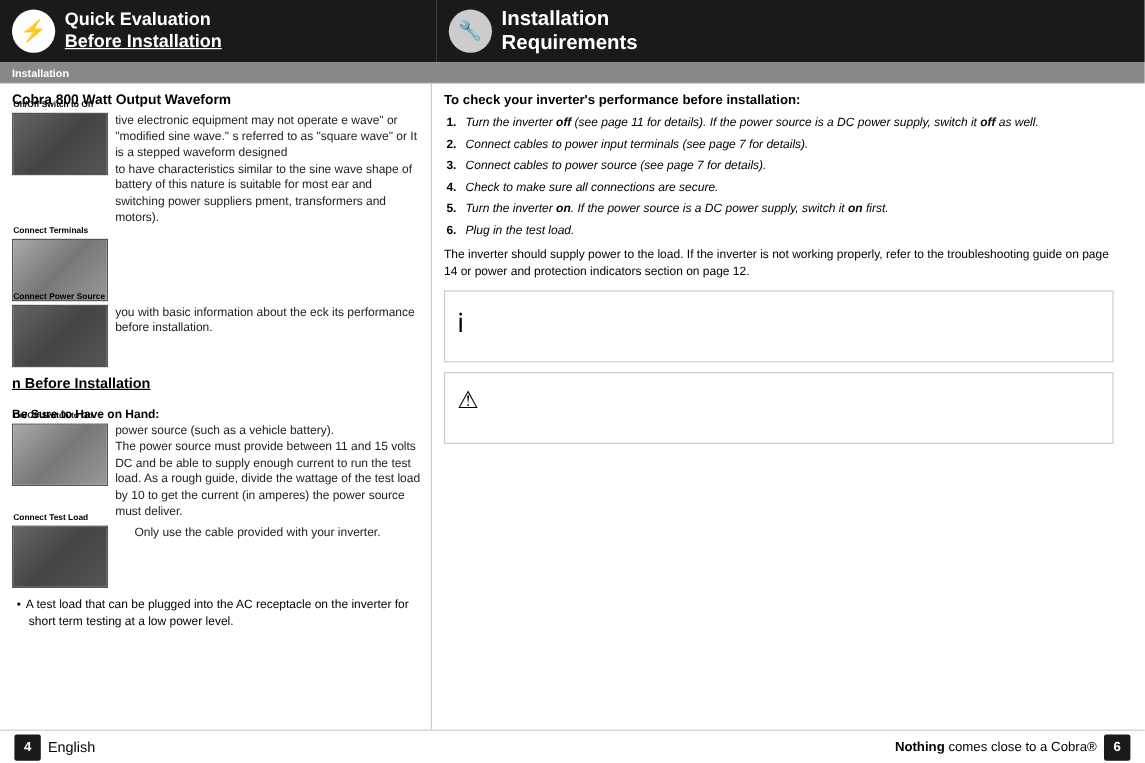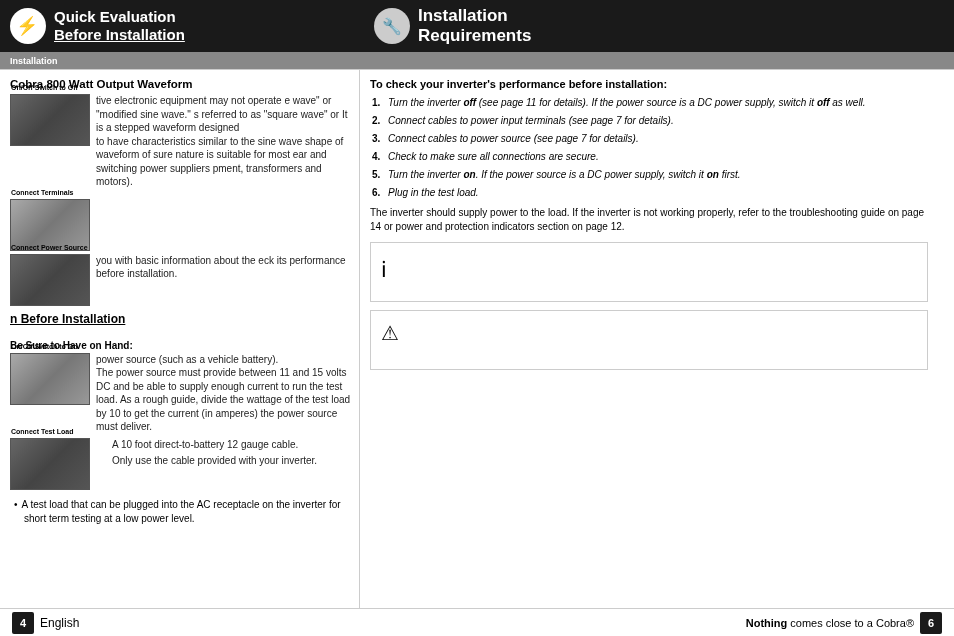--- a/index.html
+++ b/index.html
@@ -364,21 +364,21 @@
       <span>Cobra  800 Watt Output Waveform</span>
     </div>
 
     <div class="sidebar-item-block">
       <div class="sidebar-thumb">
         <div class="thumb-dark"></div>
         <span class="sidebar-thumb-label">On/Off Switch to Off</span>
       </div>
       <div class="sidebar-text">
         <span>tive electronic equipment may not operate e wave" or "modified sine wave." s referred to as "square wave" or It is a stepped waveform designed</span>
-        <br><span>to have characteristics similar to the sine wave shape of waveform of sure nature is suitable for most ear and switching power suppliers pment, transformers and motors).</span>
+        <br><span>to have characteristics similar to the sine wave shape of battery of this nature is suitable for most ear and switching power suppliers pment, transformers and motors).</span>
       </div>
     </div>
 
     <div class="sidebar-item-block" style="margin-top:10px;">
       <div class="sidebar-thumb">
         <div class="thumb-grey"></div>
         <span class="sidebar-thumb-label">Connect Terminals</span>
       </div>
       <div class="sidebar-text" style="font-size:10px; line-height:1.35;">
       </div>
@@ -413,21 +413,20 @@
         <span style="font-size:10px; line-height:1.35;">The power source must provide between 11 and 15 volts DC and be able to supply enough current to run the test load. As a rough guide, divide the wattage of the test load by 10 to get the current (in amperes) the power source must deliver.</span>
       </div>
     </div>
 
     <div class="sidebar-item-block" style="margin-top:4px;">
       <div class="sidebar-thumb">
         <div class="thumb-dark"></div>
         <span class="sidebar-thumb-label">Connect Test Load</span>
       </div>
       <div class="sidebar-text">
-        <div class="indent-text">A 10 foot direct-to-battery 12 gauge cable.</div>
         <div class="indent-text">Only use the cable provided with your inverter.</div>
       </div>
     </div>
 
     <div style="margin-top:8px;">
       <div class="bullet-text">A test load that can be plugged into the AC receptacle on the inverter for short term testing at a low power level.</div>
     </div>
 
   </div>
 

